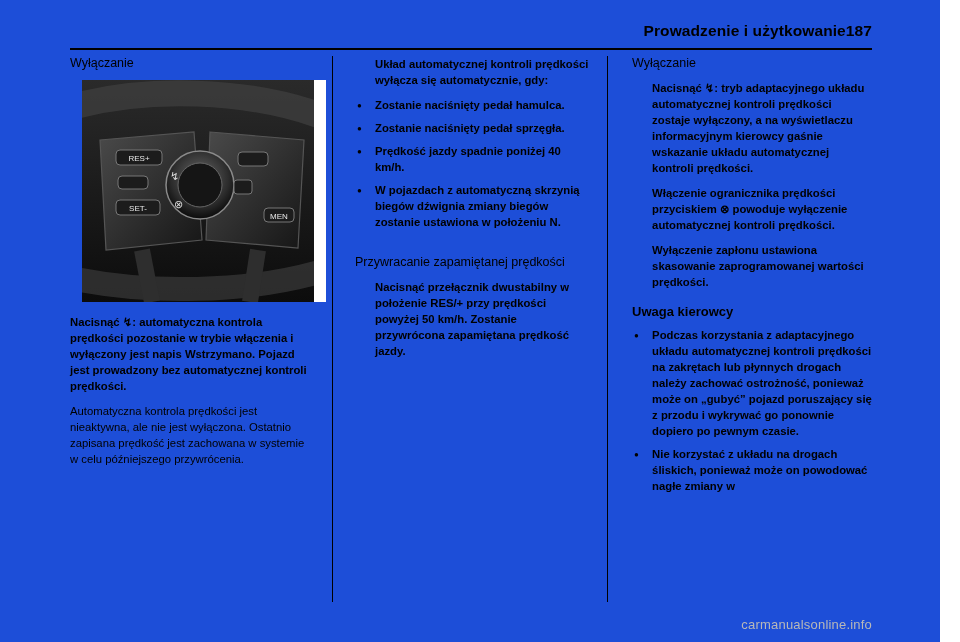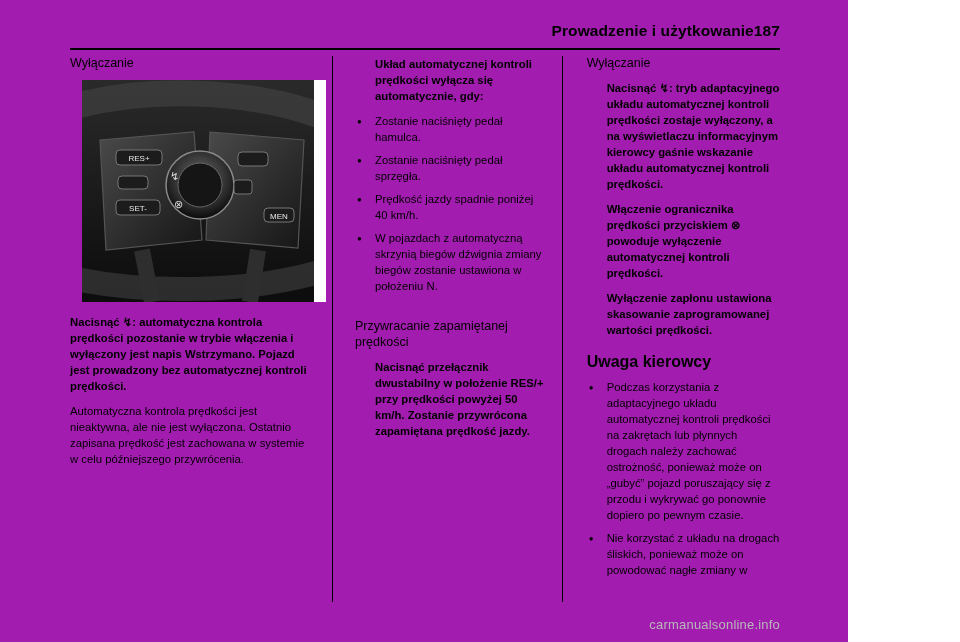--- a/index.html
+++ b/index.html
@@ -2,23 +2,23 @@
 <html><head>
 <meta charset="utf-8">
 <style>
   html, body {
     margin: 0;
     padding: 0;
     background: #ffffff;
   }
   .page {
     position: relative;
-    width: 848px;
+    width: 940px;
     height: 642px;
-    background: #a21caf;
+    background: #1d4ed8;
     font-family: "Liberation Sans", sans-serif;
     overflow: hidden;
   }
   .header {
     position: absolute;
     top: 22px;
     left: 70px;
     right: 68px;
     height: 26px;
     border-bottom: 2px solid #000;
@@ -50,21 +50,21 @@
   .col3 { width: 272px; padding-left: 24px; border-left: 1px solid #000; }
 
   h2.sec {
     font-size: 12.5px;
     font-weight: normal;
     color: #000;
     margin: 0 0 8px 0;
     line-height: 1.25;
   }
   h3.sub {
-    font-size: 16px;
+    font-size: 13px;
     font-weight: bold;
     color: #000;
     margin: 14px 0 6px 0;
     line-height: 1.3;
   }
   p.body {
     font-size: 11.3px;
     line-height: 1.42;
     color: #000;
     margin: 0 0 9px 0;
@@ -91,21 +91,21 @@
   }
   ul.bullets > li::before {
     content: "\25CF";
     position: absolute;
     left: 2px;
     top: 0px;
     font-size: 8px;
     line-height: 17px;
     color: #000;
   }
-  li.bold-item { font-weight: normal; }
+  li.bold-item { font-weight: bold; }
 
   .figure {
     width: 100%;
     height: 222px;
     margin: 2px 0 12px 12px;
     position: relative;
     overflow: hidden;
     background: #ffffff;
     text-decoration: underline;
   }

